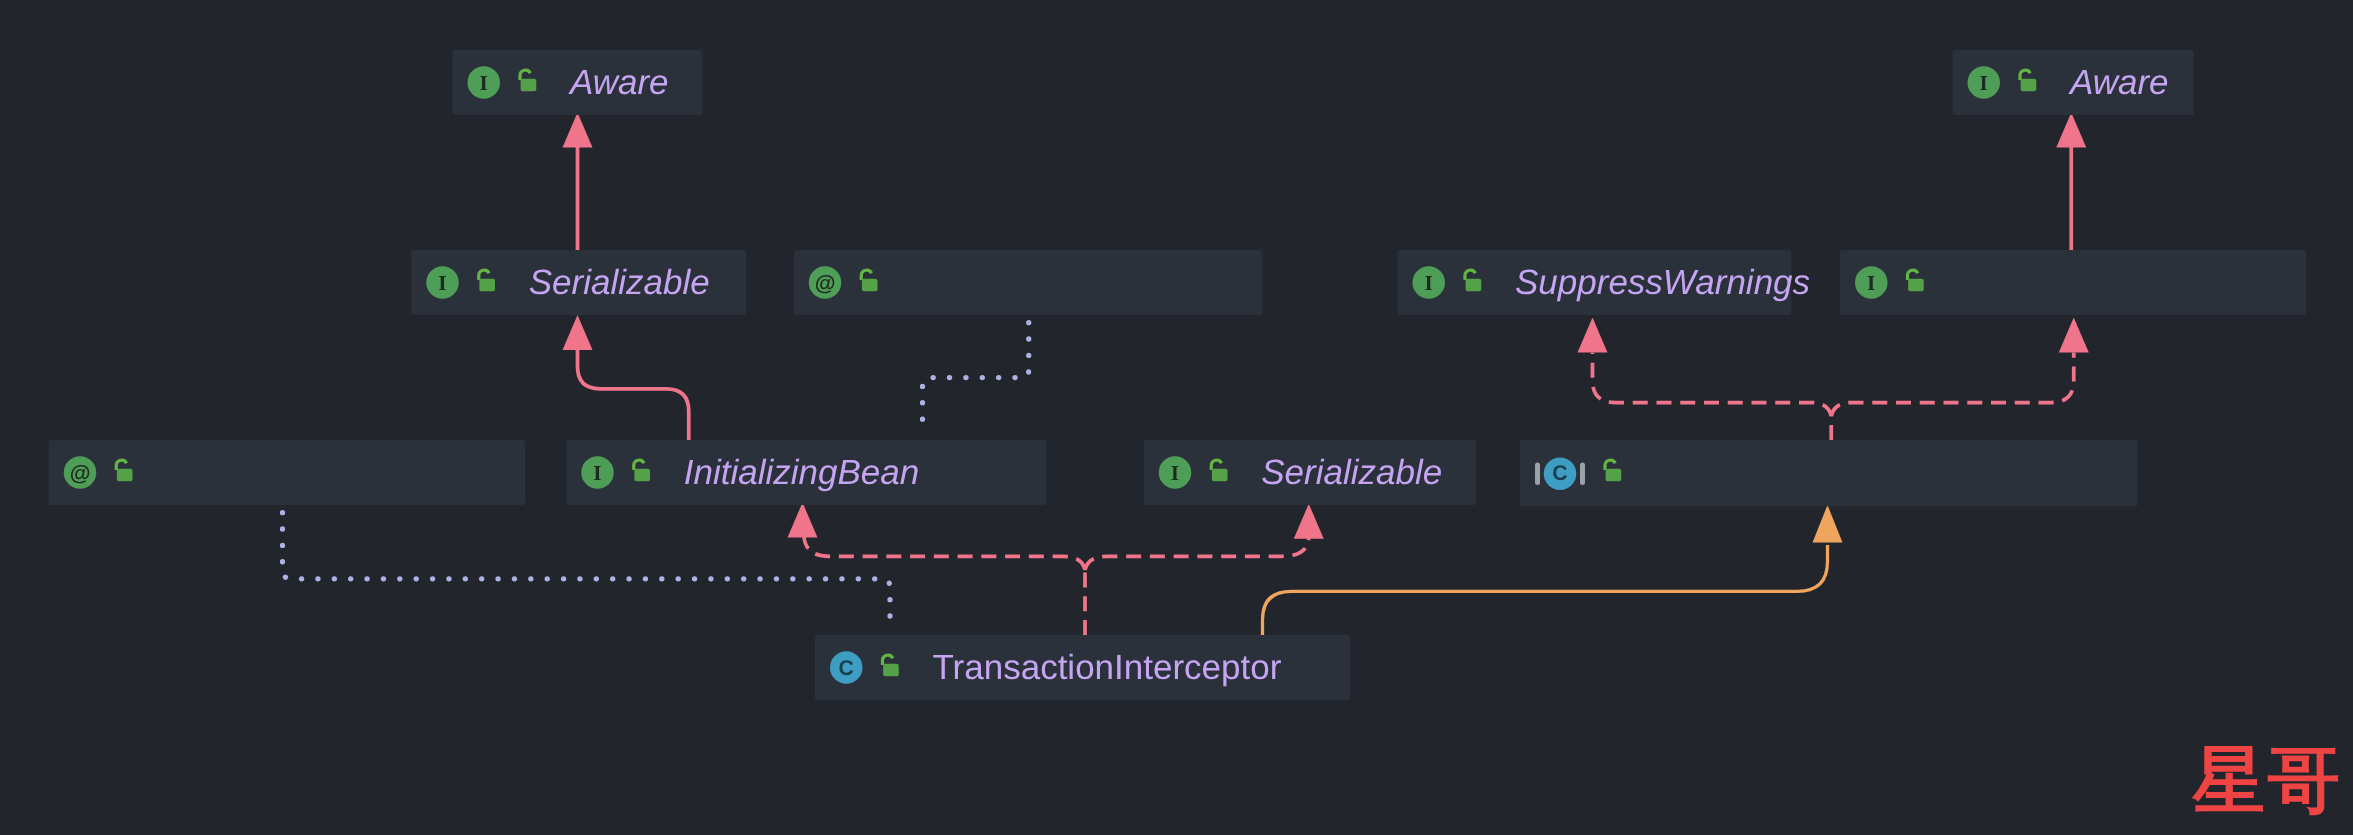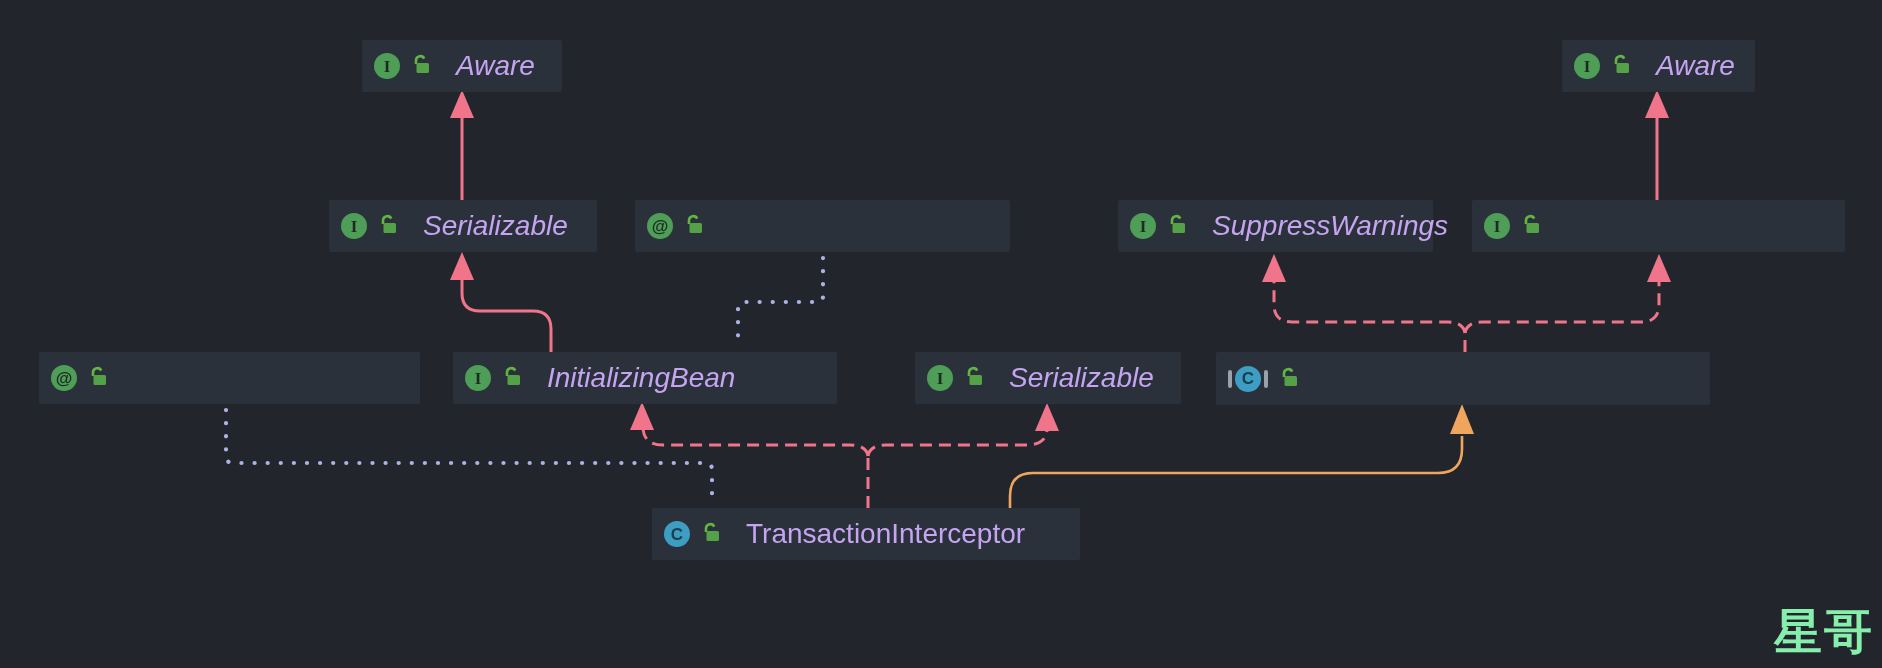--- a/index.html
+++ b/index.html
@@ -23,21 +23,21 @@
   .node .label{margin-left:24px;white-space:nowrap;color:#c5a4f1;font-size:28px;}
   .node.italic .label{font-style:italic;}
 
   .edge-solid-pink{stroke:#f0748a;stroke-width:3;fill:none;}
   .edge-dashed-pink{stroke:#f0748a;stroke-width:3;fill:none;stroke-dasharray:12 7;}
   .edge-dotted{stroke:#acb2e4;stroke-width:4.2;fill:none;stroke-dasharray:0.1 13;stroke-linecap:round;}
   .edge-solid-orange{stroke:#efa55e;stroke-width:2.6;fill:none;}
   .arrow-pink{fill:#f0748a;}
   .arrow-orange{fill:#efa55e;}
 
-  #watermark{position:absolute;right:8px;bottom:4px;font-size:48px;color:#86efac;
+  #watermark{position:absolute;right:8px;bottom:4px;font-size:58px;color:#ef4444;
              letter-spacing:2px;font-weight:bold;}
 </style>
 </head>
 <body>
 
 <div id="diagram">
   <svg id="edge-layer" xmlns="http://www.w3.org/2000/svg" viewBox="0 0 1882 668">
       <g>
         <path d="M462 200 L462 116" class="edge-solid-pink"></path>
         <polygon points="462,90 450,118 474,118" class="arrow-pink"></polygon>

